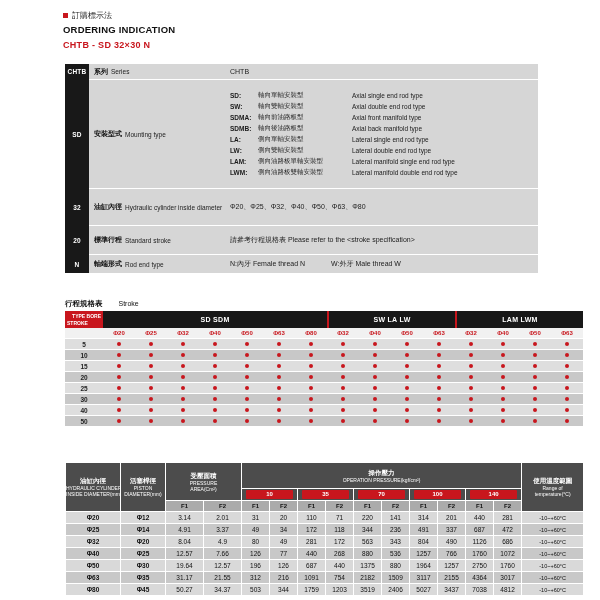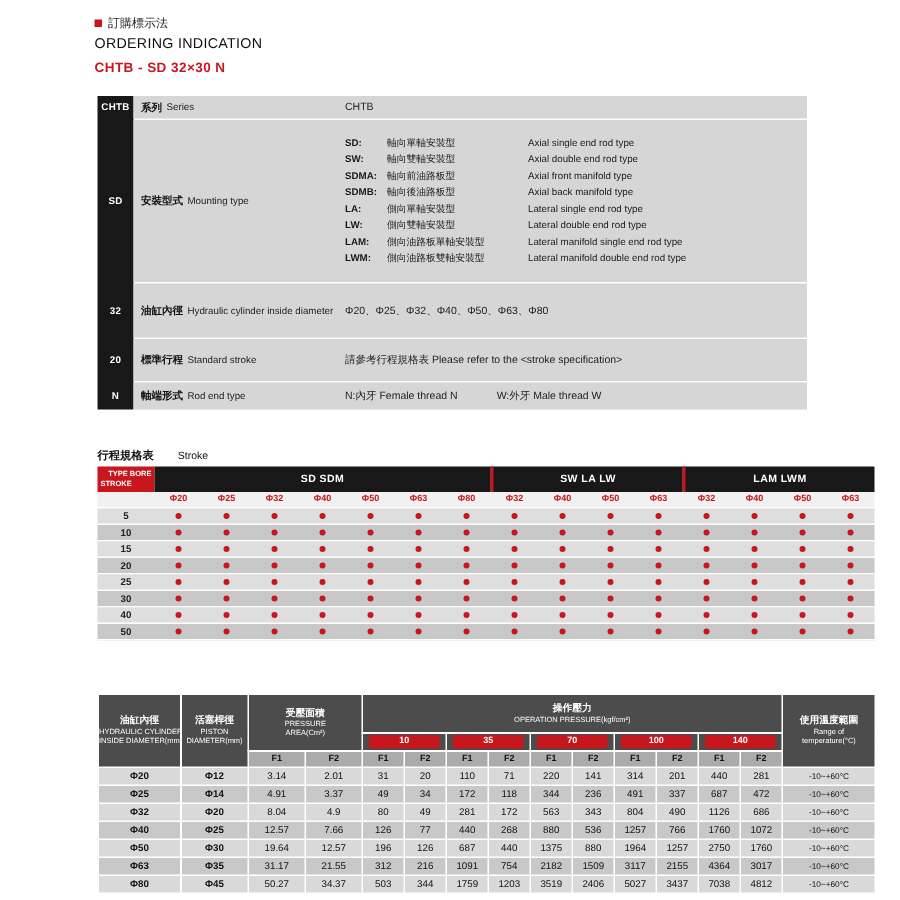--- a/index.html
+++ b/index.html
@@ -4,21 +4,21 @@
 <style>
   *{margin:0;padding:0;box-sizing:border-box;}
   html,body{width:600px;height:600px;}
   body{background:#fff;font-family:"Liberation Sans",sans-serif;color:#111;}
   #page{position:relative;width:600px;height:600px;background:#fff;overflow:hidden;}
 
   
   .hd{position:absolute;left:63px;top:10px;}
   .hd-l1{display:flex;align-items:center;gap:4px;font-size:8px;color:#222;}
   .sq{width:5px;height:5px;background:var(--accent,#c8161d);}
-  .hd-l2{margin-top:3px;font-size:9.5px;font-weight:normal;letter-spacing:.2px;color:#101010;}
+  .hd-l2{margin-top:3px;font-size:9.5px;font-weight:bold;letter-spacing:.2px;color:#101010;}
   .hd-l3{margin-top:5px;font-size:9px;font-weight:bold;letter-spacing:.3px;color:var(--accent,#c8161d);}
 
   
   .otable{position:absolute;left:65px;top:64px;width:473px;height:209px;}
   .ostrip{position:absolute;left:0;top:0;width:24px;height:209px;background:var(--strip_black,#181818);}
   .ocode{position:absolute;left:0;width:24px;display:flex;align-items:center;justify-content:center;color:#fff;font-weight:bold;font-size:6.5px;letter-spacing:.2px;}
   .orows{position:absolute;left:24px;top:0;right:0;display:flex;flex-direction:column;gap:1px;}
   .orow{background:var(--row_gray,#d6d6d6);display:flex;}
   .r1{height:15px;}.r2{height:108px;}.r3{height:36px;}.r4{height:28px;}.r5{height:18px;}
   .olabel{width:141px;padding-left:5px;display:flex;flex-wrap:wrap;align-content:center;align-items:center;column-gap:3px;}

